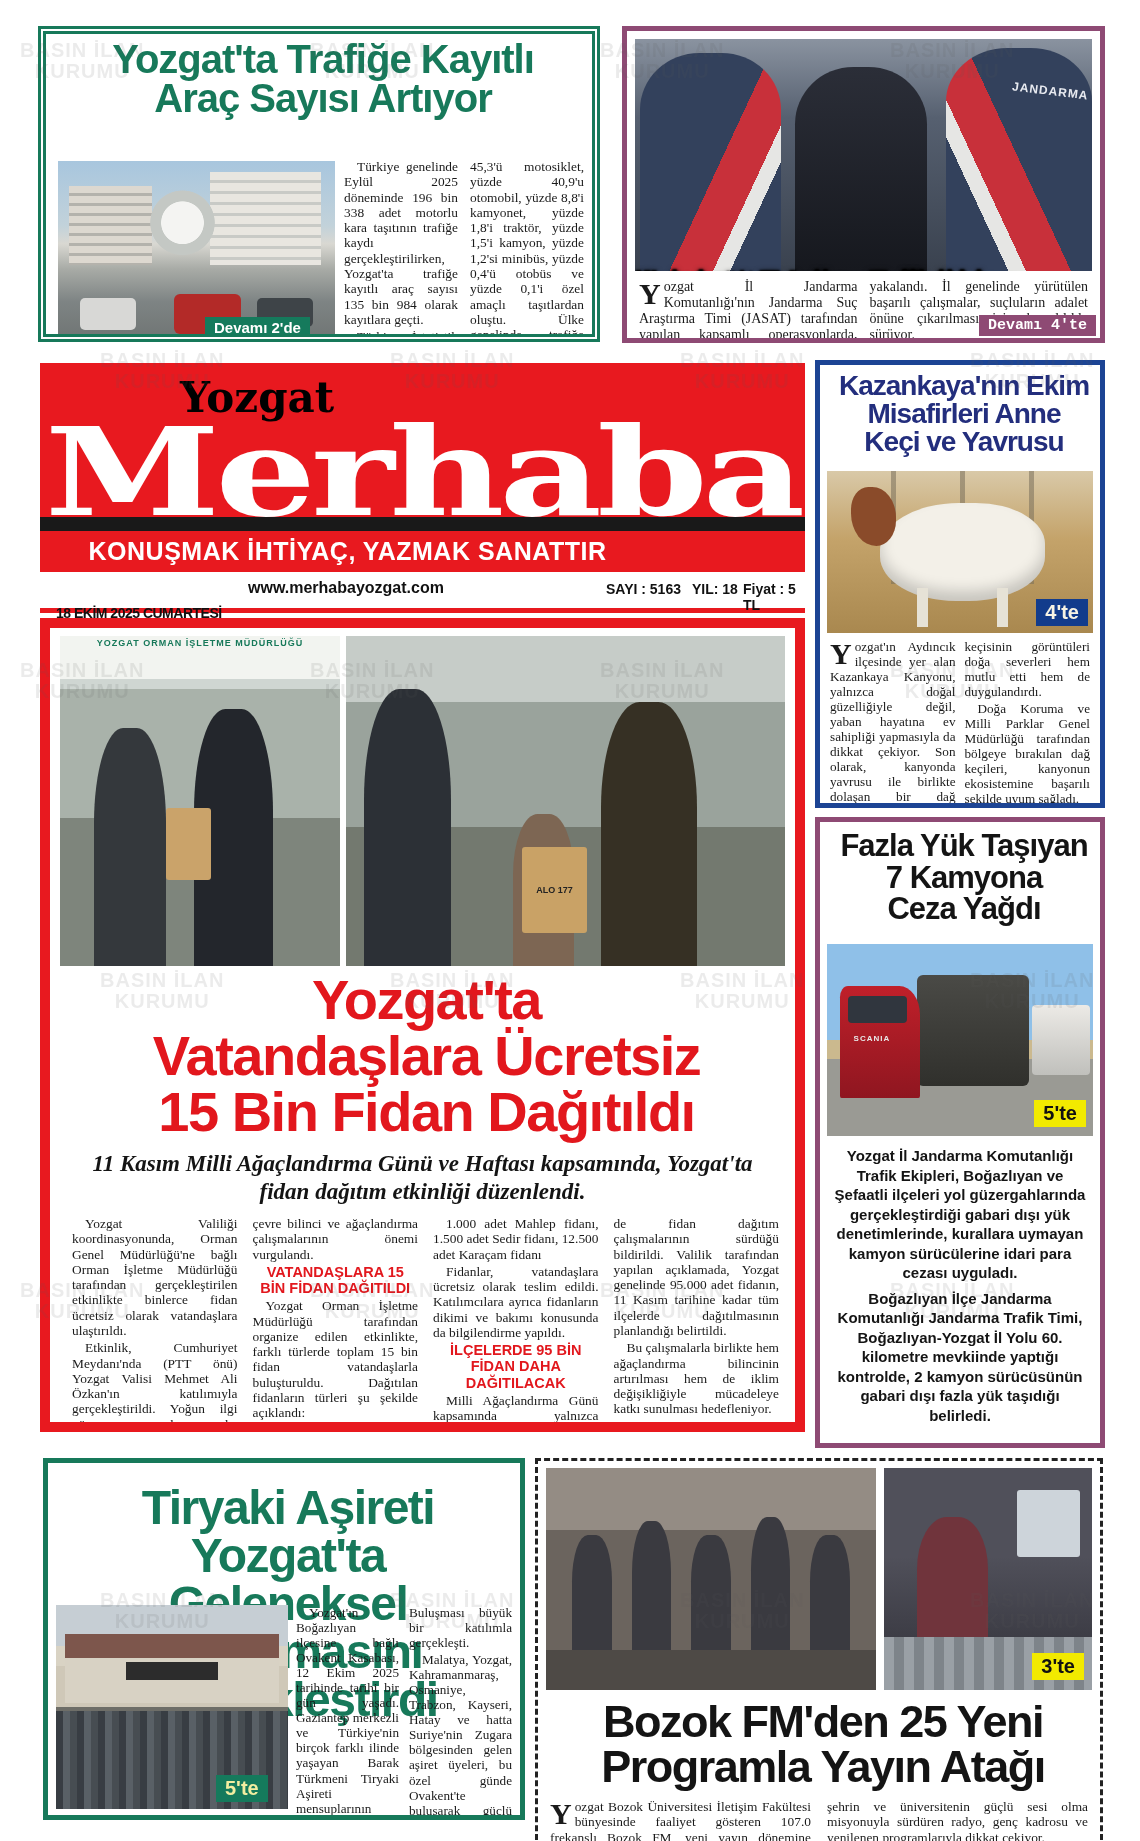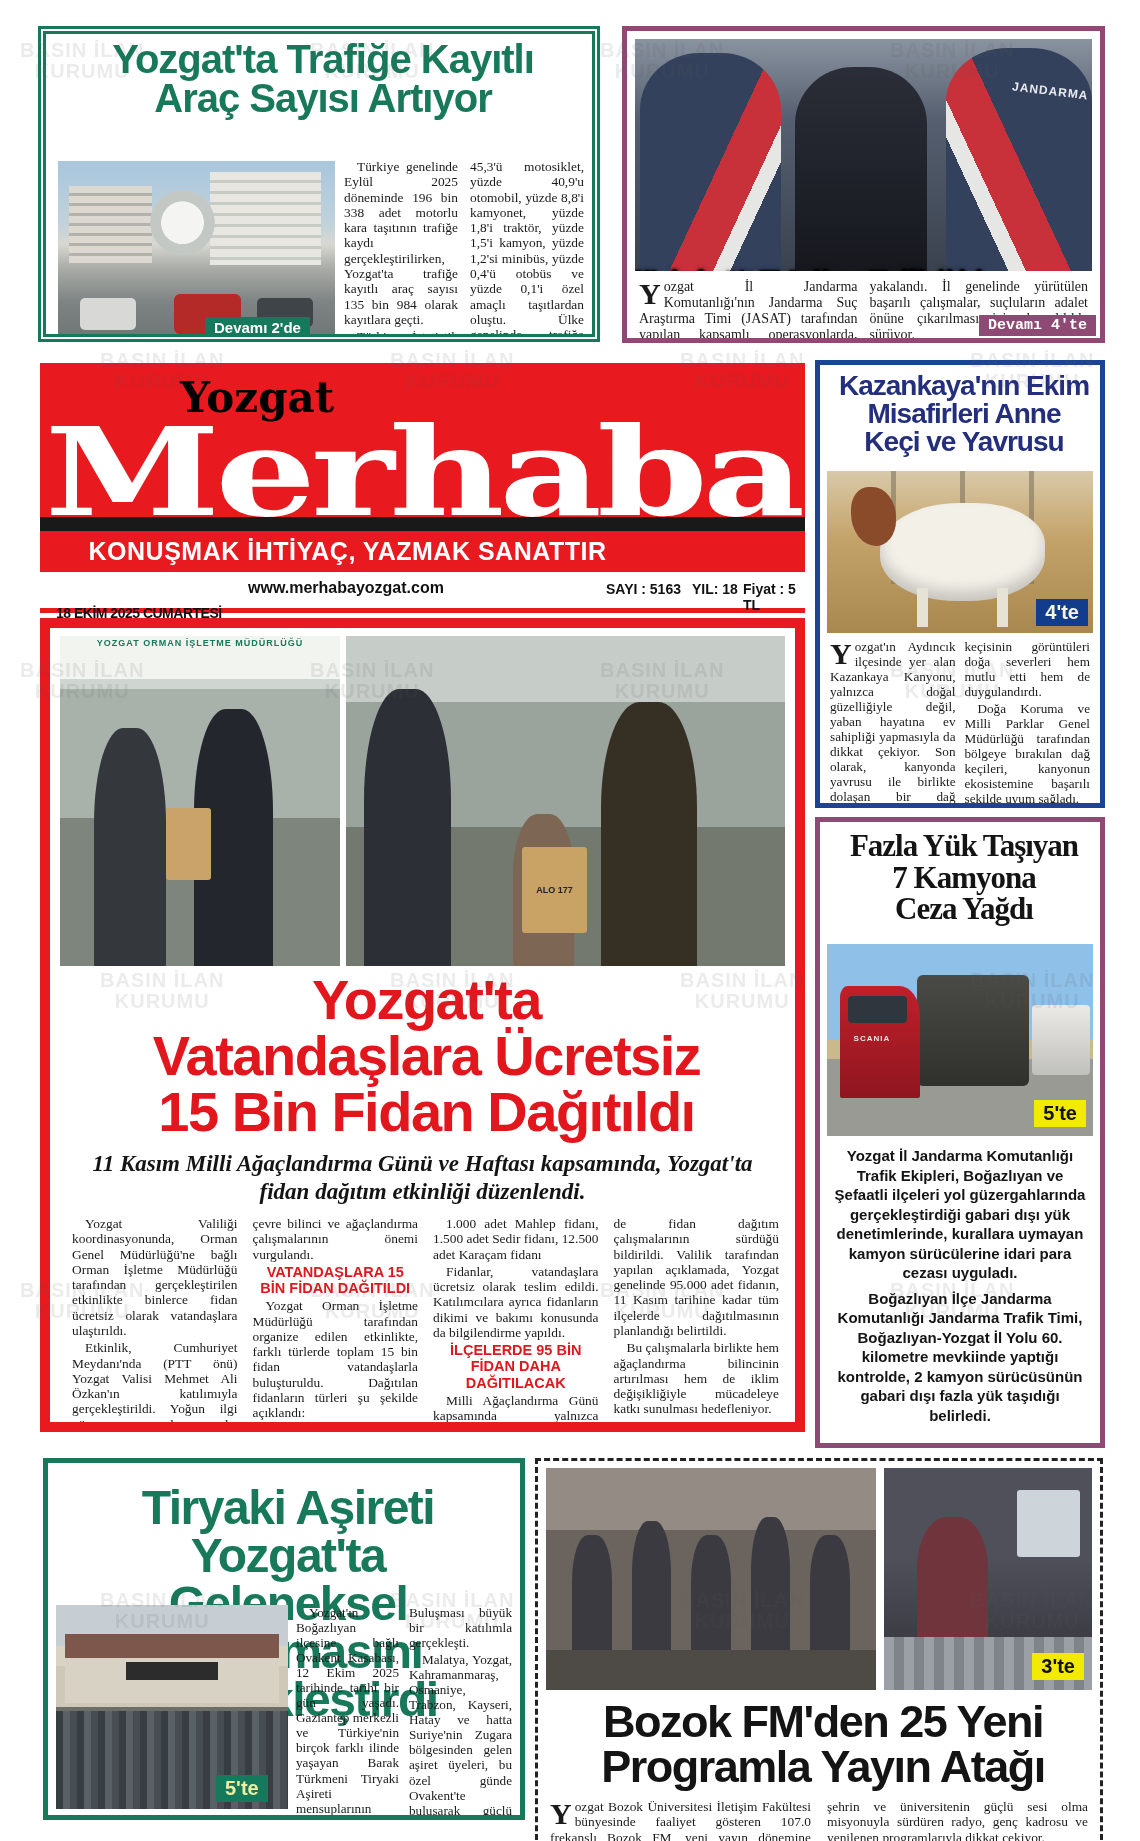--- a/index.html
+++ b/index.html
@@ -151,21 +151,21 @@
       <div class="g-leg2"></div>
     </div>
     <div class="badge bdg-navy" style="right:12px;top:234px;">4'te</div>
     <div class="cols" style="position:absolute;left:10px;top:274px;right:10px;bottom:6px;column-count:2;column-gap:9px;font-size:13.2px;">
       <p><span class="dc">Y</span><span>ozgat'ın Aydıncık ilçesinde yer alan Kazankaya Kanyonu, yalnızca doğal güzelliğiyle değil, yaban hayatına ev sahipliği yapmasıyla da dikkat çekiyor. Son olarak, kanyonda yavrusu ile birlikte dolaşan bir dağ keçisinin görüntüleri doğa severleri hem mutlu etti hem de duygulandırdı.</span></p>
       <p class="indent">Doğa Koruma ve Milli Parklar Genel Müdürlüğü tarafından bölgeye bırakılan dağ keçileri, kanyonun ekosistemine başarılı şekilde uyum sağladı.</p>
     </div>
   </div>
 
   <div class="box" style="left:815px;top:817px;width:290px;height:631px;border:5px solid #8e4a74;">
-    <div class="hl blk" style="font-size:31px;line-height:1.02;margin-top:8px;font-family:Liberation Serif, serif;">
+    <div class="hl blk" style="font-size:31px;line-height:1.02;margin-top:8px;">
       <div>Fazla Yük Taşıyan</div>
       <div>7 Kamyona</div>
       <div>Ceza Yağdı</div>
     </div>
     <div class="photo ph-truck" style="left:7px;top:122px;right:7px;height:192px;">
       <div class="k-tarp"></div>
       <div class="k-cab"></div>
       <div class="k-win"></div>
       <span class="k-lbl">SCANIA</span>
       <div class="k-trk2"></div>

